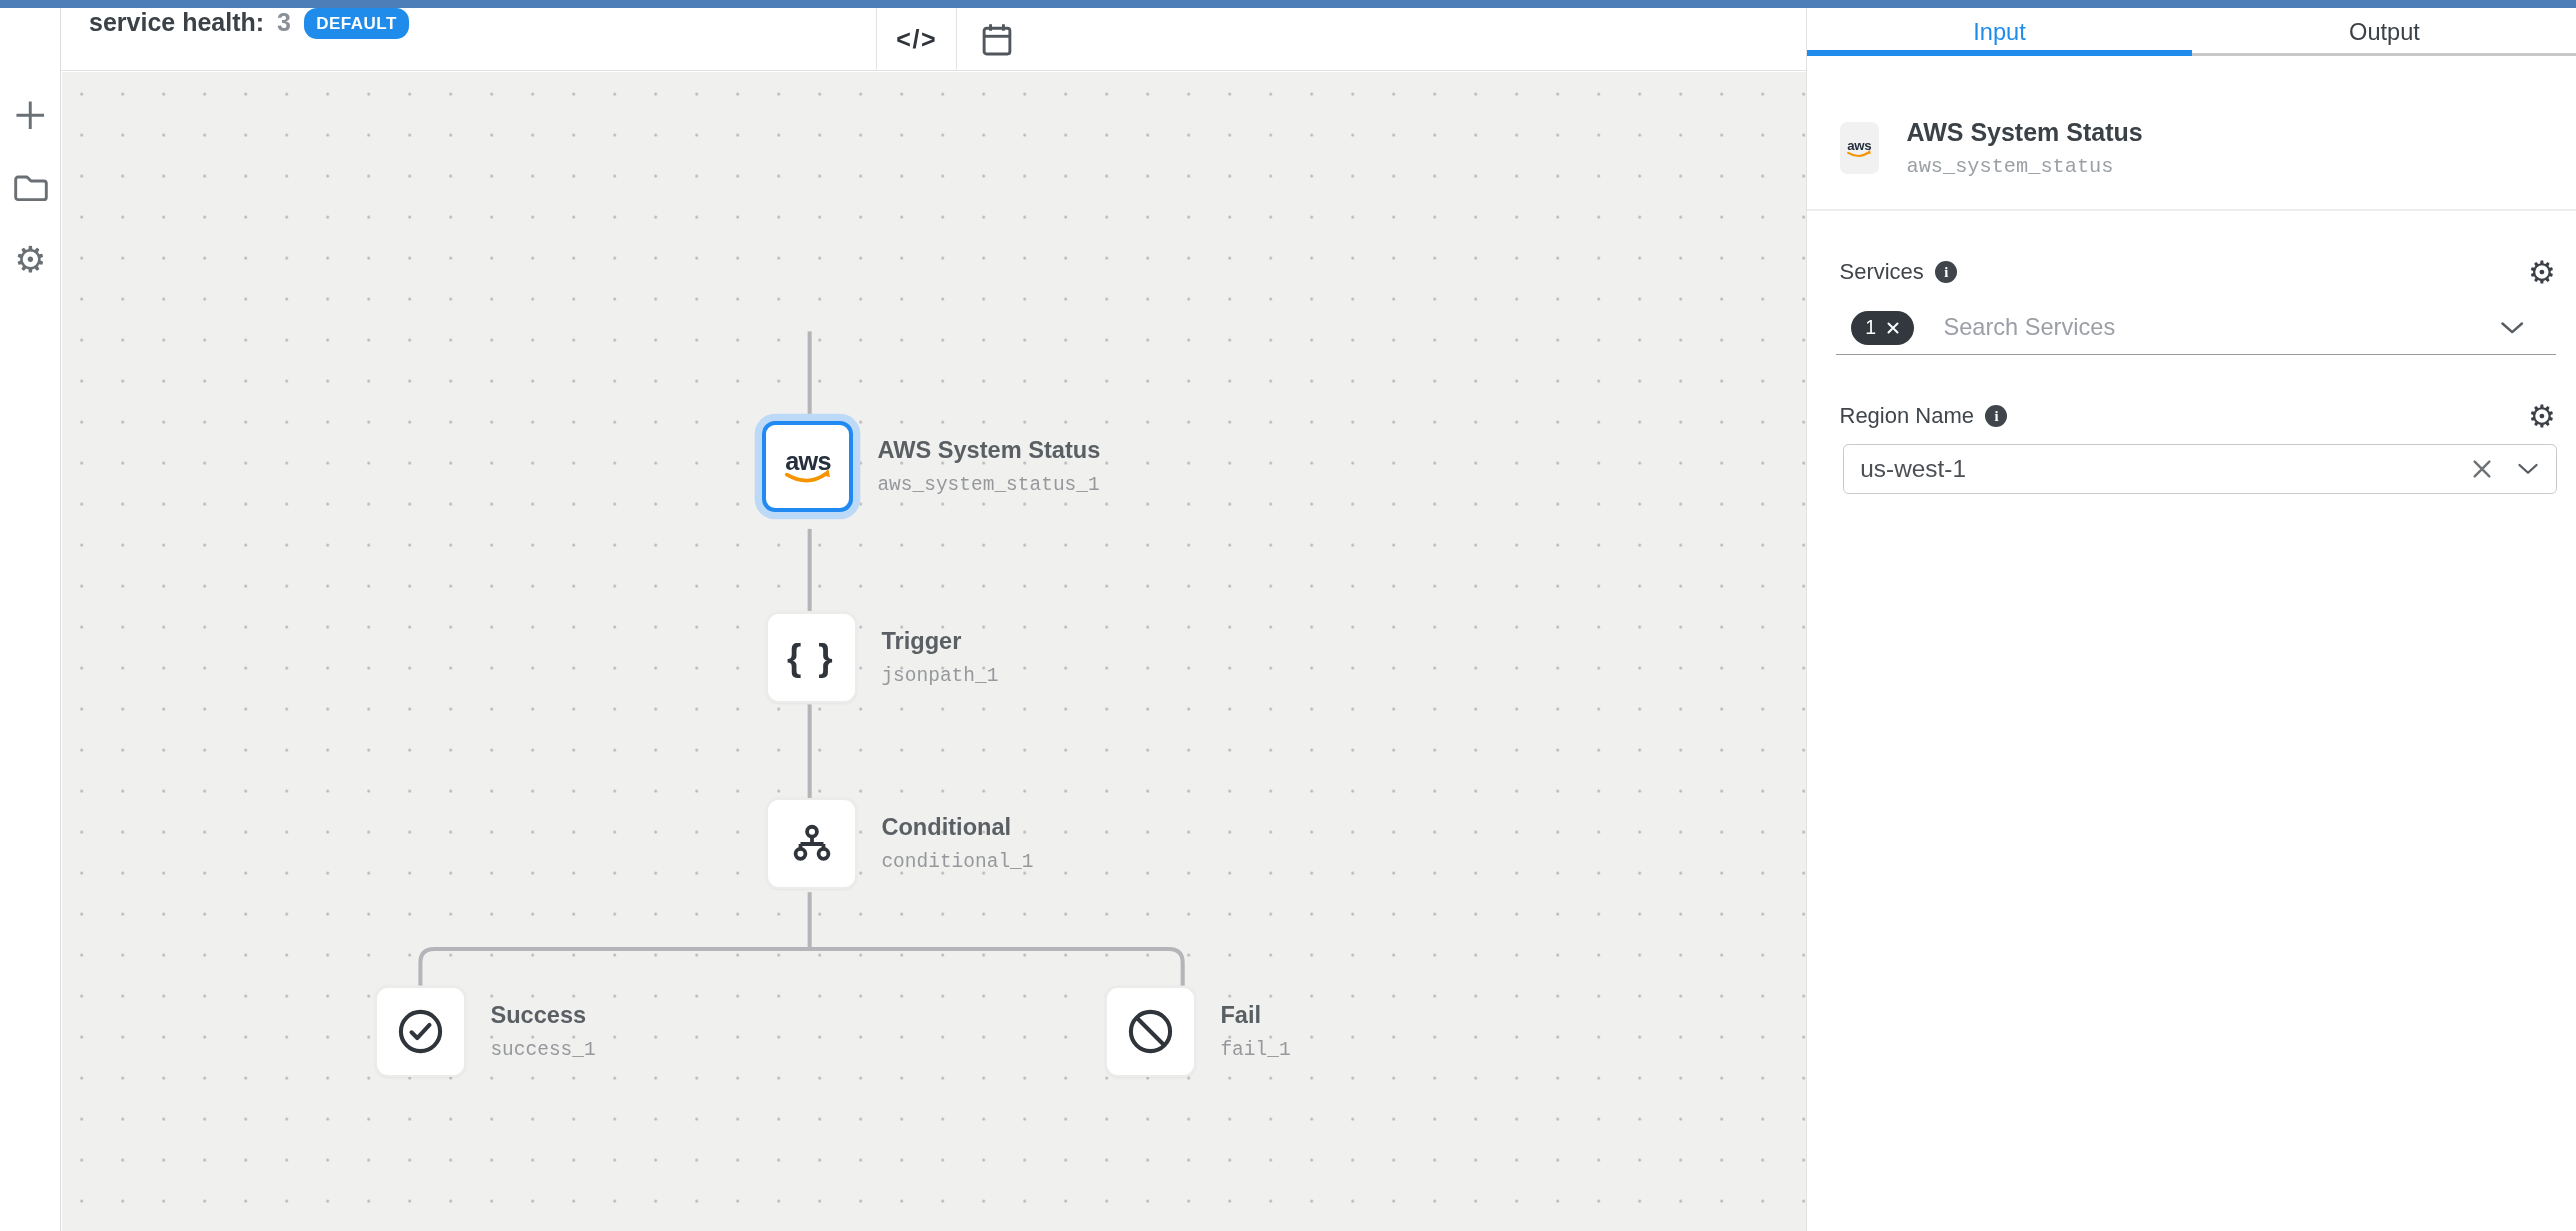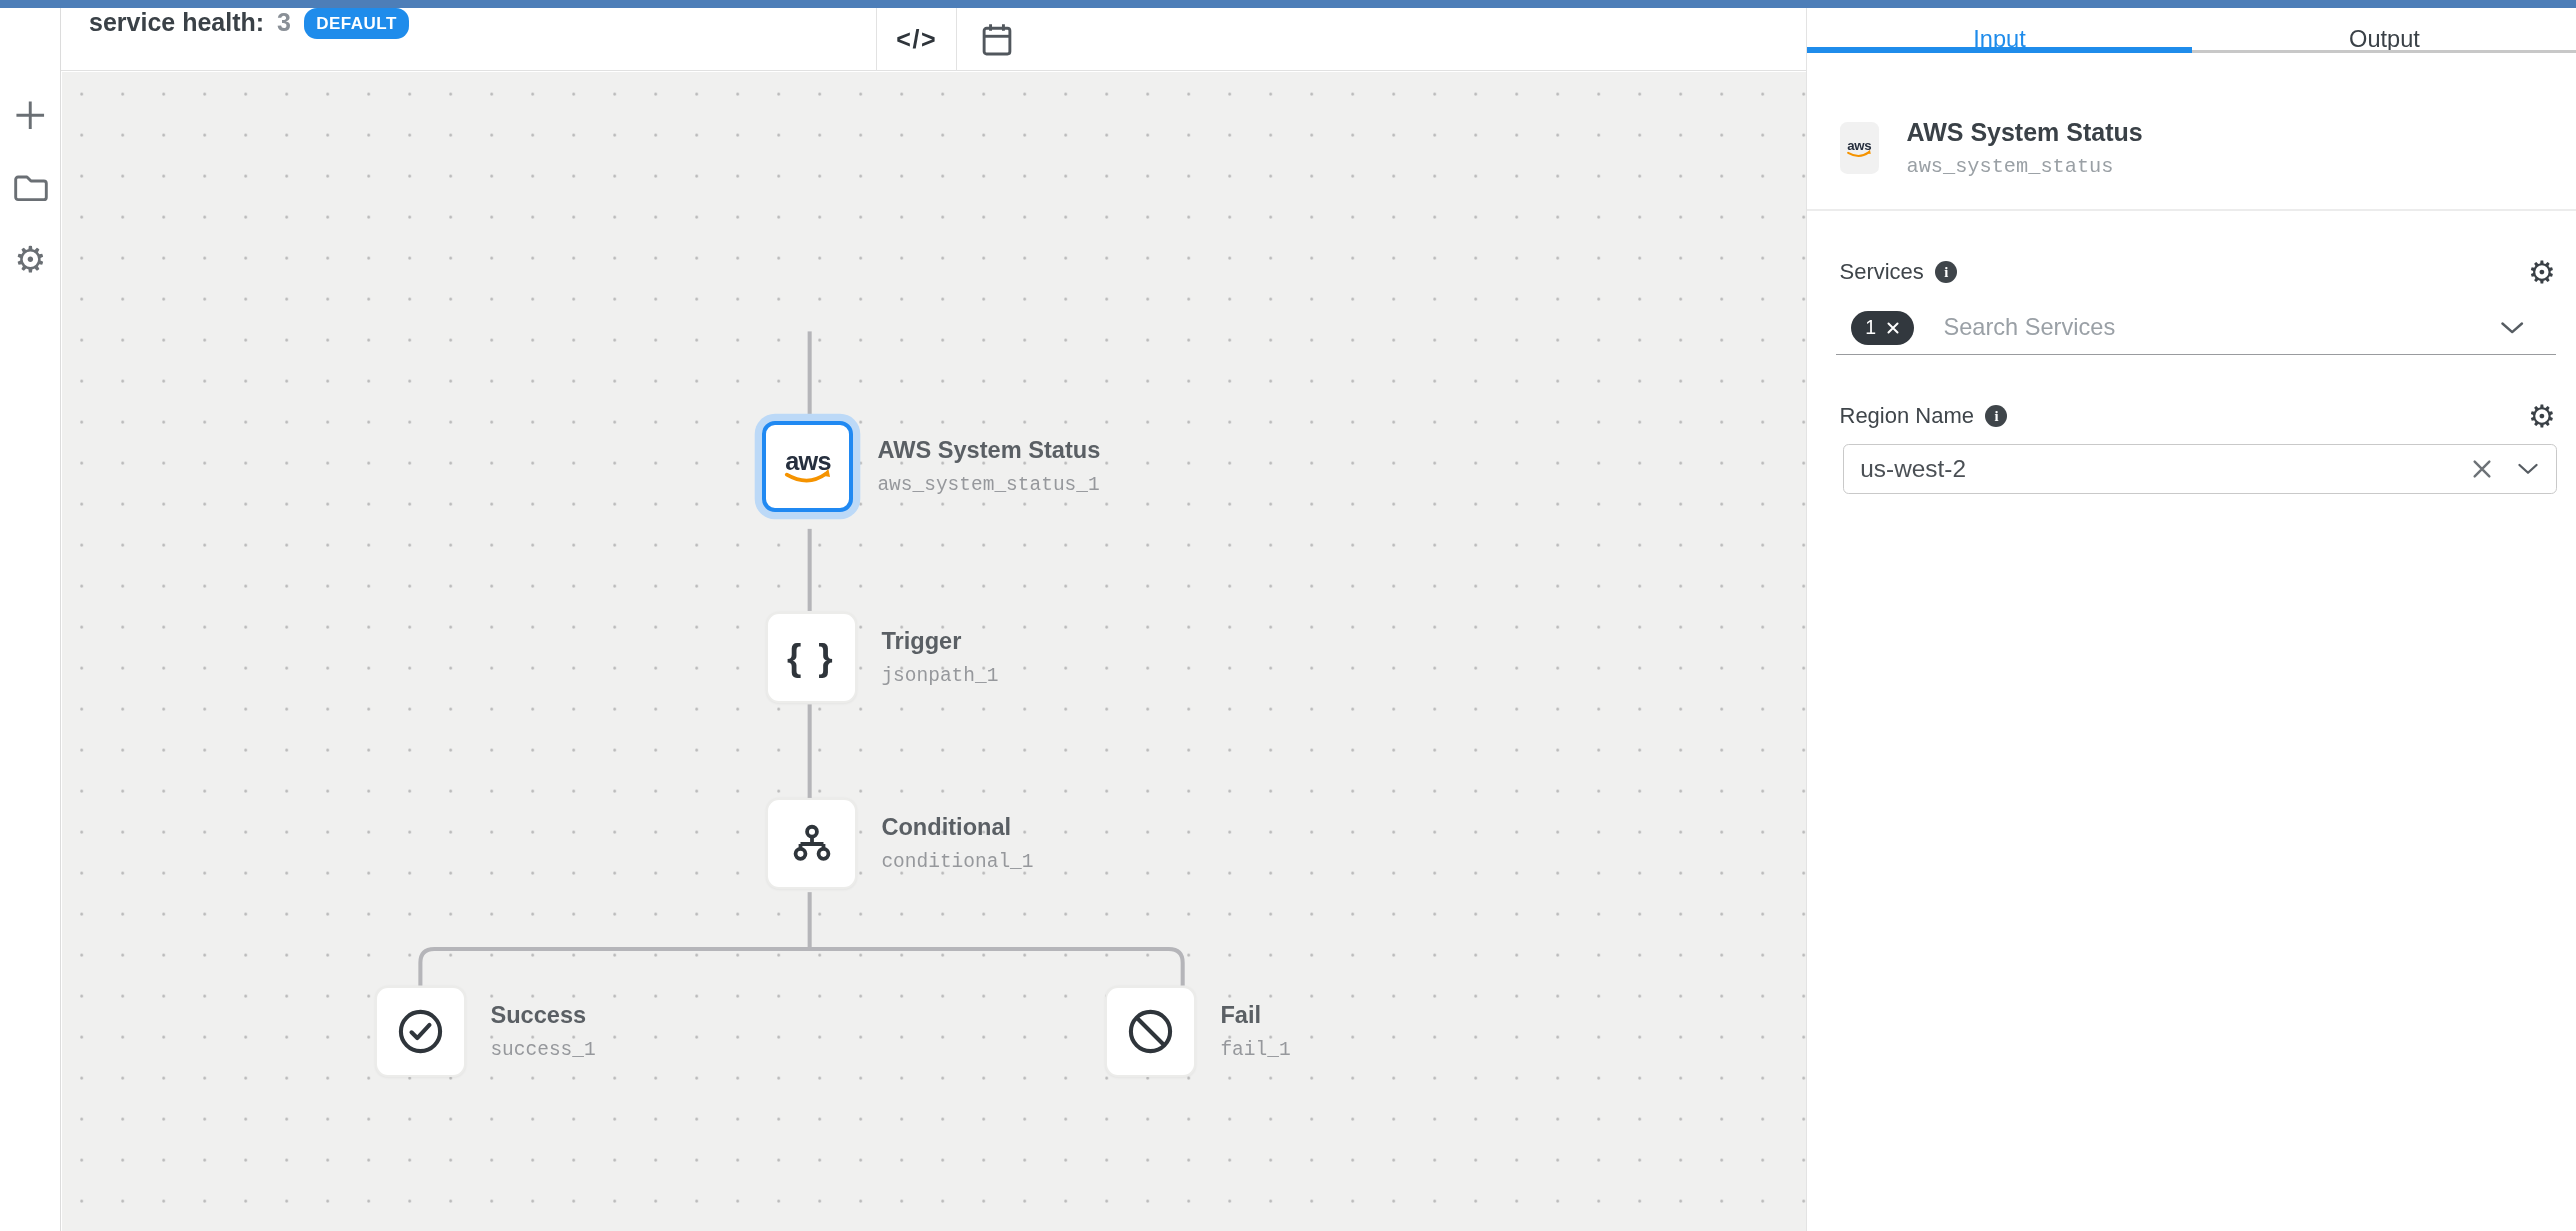--- a/index.html
+++ b/index.html
@@ -51,21 +51,21 @@
     border:4.1px solid #2089f2;
     box-shadow:0 0 0 7.3px #bcd9f7;
   }
   .node-text { display:flex; flex-direction:column; gap:10.6px; }
   .node-title { font-size:23.6px; font-weight:600; color:#5a5f64; }
   .node-id { font-size:19.5px; color:#96989c; }
   .braces-glyph { font-size:37px; font-weight:700; color:#2f353b; letter-spacing:3.3px; }
 
   
   .panel { position:absolute; left:1806px; top:8.1px; width:770px; height:1224px; background:#fff; border-left:0.8px solid #e3e3e3; }
-  .tabbar { position:absolute; left:0; top:0; width:770px; height:63px; display:flex;align-items:center; }
+  .tabbar { position:absolute; left:0; top:0; width:770px; height:48px; display:flex; }
   .tab { flex:1; display:flex; align-items:center; justify-content:center; font-size:23.6px; cursor:pointer; position:relative; color:#3a4147; }
   .tab.active { color:#1f8ceb; }
   .tab .underline { position:absolute; left:0; right:0; bottom:0; height:3.3px; background:#c8c8c8; }
   .tab.active .underline { height:5.7px; background:#1f8ceb; }
 
   .p-header { position:absolute; left:32.5px; right:18px; top:113px; height:54px; display:flex; align-items:center; gap:28px; }
   .p-tile { width:39px; height:52px; background:#f1f1f1; border-radius:7.3px; display:flex; align-items:center; justify-content:center; }
   .p-node-title { font-size:25px; font-weight:700; color:#3a4147; }
   .p-node-id { font-size:20.3px; color:#9aa0a5; margin-top:7.3px; }
   .p-divider { position:absolute; left:0; right:0; top:201px; height:1.6px; background:#ececec; }
@@ -270,21 +270,21 @@
         </svg>
     </span>
   </div>
 
   <div class="label-row" style="top:392px;">
     <span class="lbl">Region Name</span>
     <span class="info-dot">i</span>
     <span class="row-gear">⚙</span>
   </div>
   <div class="region-input">
-    <span class="region-value">us-west-2</span>
+    <span class="region-value">us-west-1</span>
     <span class="region-clear">
       <svg width="22" height="22" viewBox="0 0 27 27">
           <path d="M4.5 4.5 L22.5 22.5 M22.5 4.5 L4.5 22.5" stroke="#6d7277" stroke-width="3" stroke-linecap="round"></path>
         </svg>
     </span>
     <span class="region-chevron">
       <svg width="22" height="12.2" viewBox="0 0 27 15">
           <path d="M3 2.5 L13.5 12 L24 2.5" fill="none" stroke="#565c62" stroke-width="2.8" stroke-linecap="round" stroke-linejoin="round"></path>
         </svg>
     </span>

